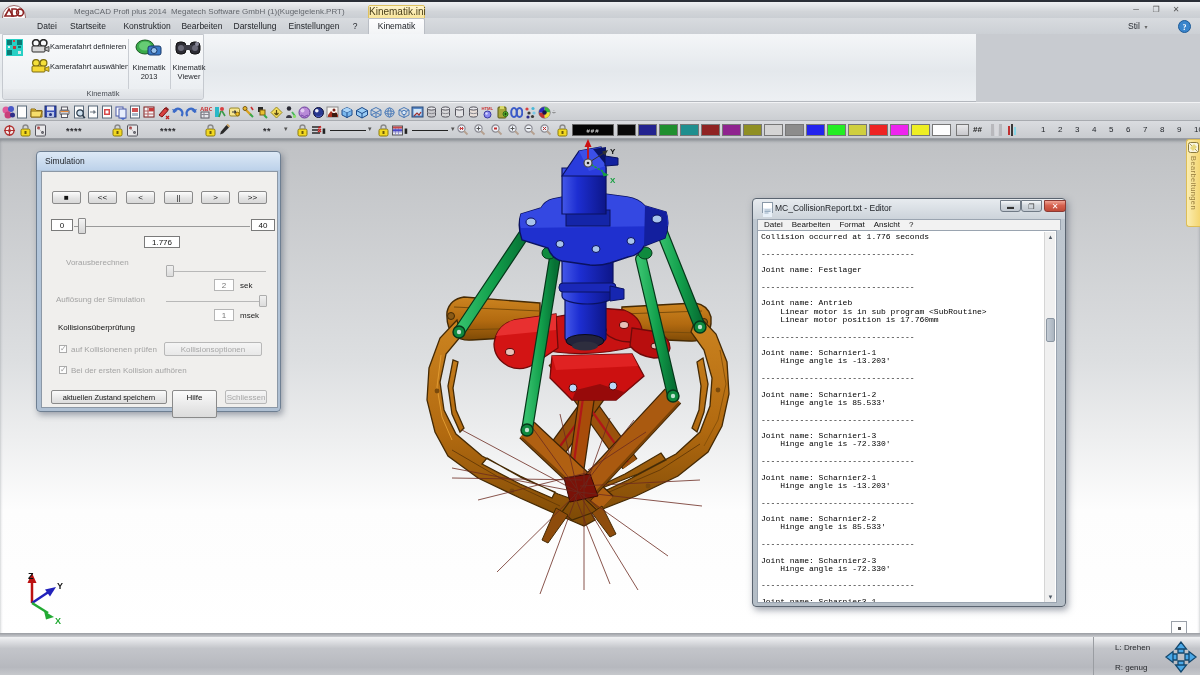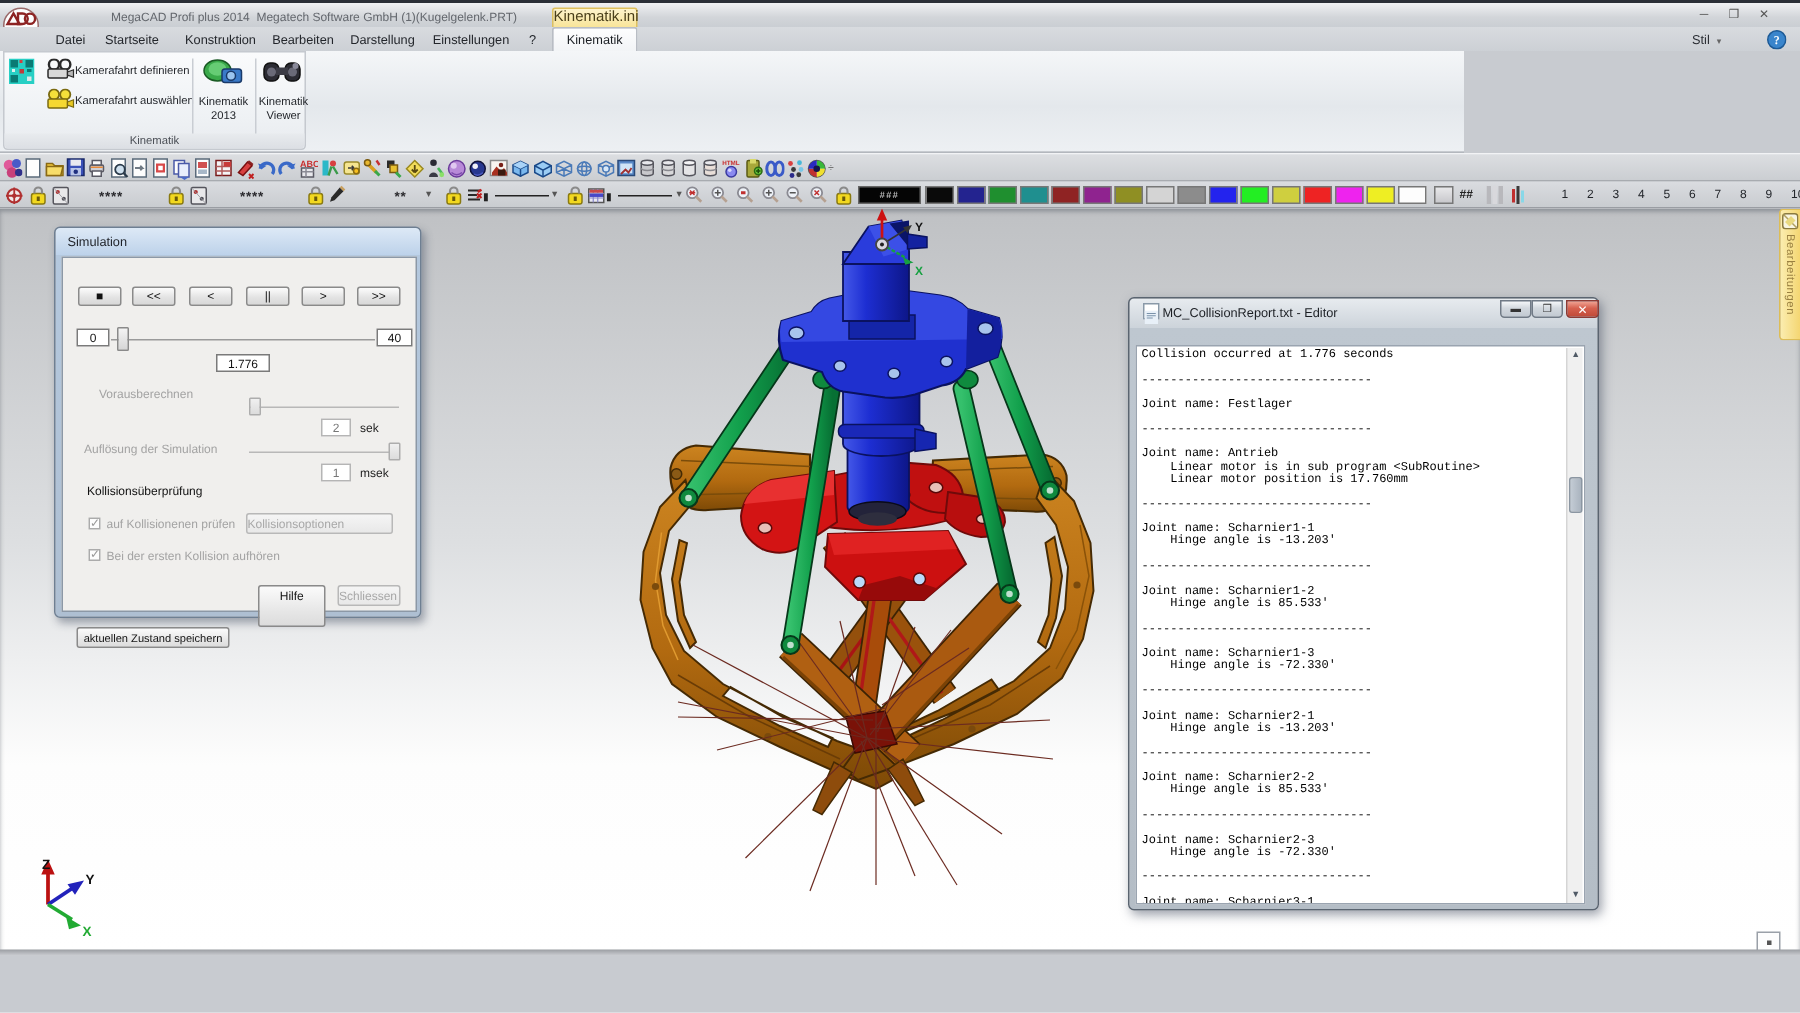--- a/index.html
+++ b/index.html
@@ -60,21 +60,21 @@
 .gray{color:#a3a3a3;}
 .track{position:absolute;height:1px;background:#9a9a9a;}
 .thumb{position:absolute;width:8px;height:16px;background:linear-gradient(#f4f4f4,#d6d6d6);border:1px solid #8a8a8a;border-radius:1px;}
 .thumbd{position:absolute;width:8px;height:12px;background:linear-gradient(#f0f0f0,#dcdcdc);border:1px solid #adadad;border-radius:1px;}
 .slbl{position:absolute;font-size:8px;}
 .cbx{position:absolute;width:8px;height:8px;background:#fdfdfd;border:1px solid #ababab;}
 .cbx:after{content:"✓";position:absolute;left:0px;top:-2px;font-size:8px;color:#9a9a9a;}
 .dbtn{position:absolute;background:linear-gradient(#fbfbfb,#e6e6e6 65%,#dcdcdc);border:1px solid #8a8a8a;border-radius:2px;
  font-size:8px;text-align:center;color:#141414;white-space:nowrap;overflow:hidden;}
 .dbtnd{position:absolute;background:linear-gradient(#f5f5f5,#e8e8e8);border:1px solid #b8b8b8;border-radius:2px;
- font-size:8px;color:#a8a8a8;}
+ font-size:8px;text-align:center;color:#a8a8a8;}
 
 #npad{position:absolute;left:752px;top:198px;width:314px;height:409px;border-radius:4px;
  background:linear-gradient(#e7ebef,#ccd3da 20px,#bec7d0 20px,#b4bdc6);
  border:1px solid #5a6470;box-shadow:2px 3px 7px rgba(60,70,90,0.5);}
 #nptitle{position:absolute;left:22px;top:4px;font-size:8.5px;color:#1b1e23;}
 #npicon{position:absolute;left:9px;top:3px;width:11px;height:11px;background:#fff;border:1px solid #8a99a8;}
 .npbtn{position:absolute;top:1px;width:21px;height:12px;border:1px solid #707a86;border-radius:0 0 3px 3px;
  background:linear-gradient(#f5f7f9,#d2d8de 45%,#c2c9d1);font-size:7px;text-align:center;line-height:11px;color:#333;}
 #npclose{position:absolute;left:291px;top:1px;width:22px;height:12px;border:1px solid #8c3a34;border-radius:0 0 3px 3px;
  background:linear-gradient(#f0a494,#d6604e 45%,#c04a38);color:#fff;font-size:8px;text-align:center;line-height:11px;}
@@ -689,34 +689,35 @@
         <div class="track" style="left:124px;top:129px;width:100px;background:#b8b8b8;"></div>
         <div class="thumbd" style="left:217px;top:123px;"></div>
         <div class="fldd" style="left:172px;top:137px;width:20px;height:12px;line-height:11px;color:#777;">1</div>
         <div class="slbl" style="left:198px;top:139px;color:#222;">msek</div>
         <div class="slbl" style="left:16px;top:151px;color:#111;">Kollisionsüberprüfung</div>
         <div class="cbx" style="left:17px;top:173px;"></div>
         <div class="slbl gray" style="left:29px;top:173px;">auf Kollisionenen prüfen</div>
         <div class="dbtnd" style="left:122px;top:170px;width:98px;height:14px;line-height:13px;">Kollisionsoptionen</div>
         <div class="cbx" style="left:17px;top:194px;"></div>
         <div class="slbl gray" style="left:29px;top:194px;">Bei der ersten Kollision aufhören</div>
-        <div class="dbtn" style="left:9px;top:218px;width:102px;height:14px;line-height:13px;font-size:7.4px;margin-top:28px;">aktuellen Zustand speichern</div>
+        <div class="dbtn" style="left:9px;top:218px;width:116px;height:14px;line-height:13px;font-size:7.4px;">aktuellen Zustand speichern</div>
         <div class="dbtn" style="left:130px;top:218px;width:45px;height:28px;line-height:13px;">Hilfe</div>
         <div class="dbtnd" style="left:183px;top:218px;width:42px;height:14px;line-height:13px;">Schliessen</div>
       </div>
     </div>
     <div id="npad">
       <div id="npicon"><svg width="9" height="9" viewBox="0 0 9 9">
           <rect width="9" height="9" fill="#e8f0f8"></rect>
           <path d="M1.5 2 h6 M1.5 3.5 h6 M1.5 5 h4" stroke="#7a92aa" stroke-width="0.7"></path>
         </svg></div>
       <div id="nptitle">MC_CollisionReport.txt - Editor</div>
       <div class="npbtn" style="left:247px;">▬</div>
       <div class="npbtn" style="left:268px;">❐</div>
       <div id="npclose">✕</div>
+      <div id="npmenu"><span style="margin-left:6px;">Datei</span><span style="margin-left:9px;">Bearbeiten</span><span style="margin-left:9px;">Format</span><span style="margin-left:9px;">Ansicht</span><span style="margin-left:9px;">?</span></div>
       <div id="nptext">
         <pre id="nppre">Collision occurred at 1.776 seconds
 
 --------------------------------
 
 Joint name: Festlager
 
 --------------------------------
 
 Joint name: Antrieb
@@ -768,12 +769,25 @@
         <rect x="0.5" y="0.5" width="10" height="10" rx="2" fill="#f8f4e0" stroke="#8a7a40"></rect>
         <path d="M1 1 l9 9" stroke="#b0a060"></path>
         <path d="M6 2 l3 3 -4 4 -3-3Z" fill="#e8d880"></path>
       </svg>
       <div id="rtabtxt">Bearbeitungen</div>
     </div>
     <div id="cornerbtn">
       <div style="position:absolute;left:6px;top:5px;width:3px;height:3px;background:#555;"></div>
     </div>
     <div id="canvasline"></div>
+    <div id="statusbar">
+      <div style="position:absolute;left:1093px;top:0;width:1px;height:38px;background:#9a9da2;"></div>
+      <div class="stxt" style="left:1115px;top:6px;">L: Drehen</div>
+      <div class="stxt" style="left:1115px;top:26px;">R: genug</div>
+      <svg class="abs" style="left:1164px;top:3px;" width="34" height="34" viewBox="0 0 34 34">
+<g fill="#4aa8e8" stroke="#14486e" stroke-width="1.3">
+<path d="M17 2 l-5.5 7 h11 Z M14 9 h6 v4 h-6 Z"></path>
+<path d="M17 32 l-5.5 -7 h11 Z M14 25 h6 v-4 h-6 Z"></path>
+<path d="M2 17 l7 -5.5 v11 Z M9 14 v6 h4 v-6 Z"></path>
+<path d="M32 17 l-7 -5.5 v11 Z M25 14 v6 h-4 v-6 Z"></path>
+</g>
+      </svg>
+    </div>
   </div>
 </body></html>

